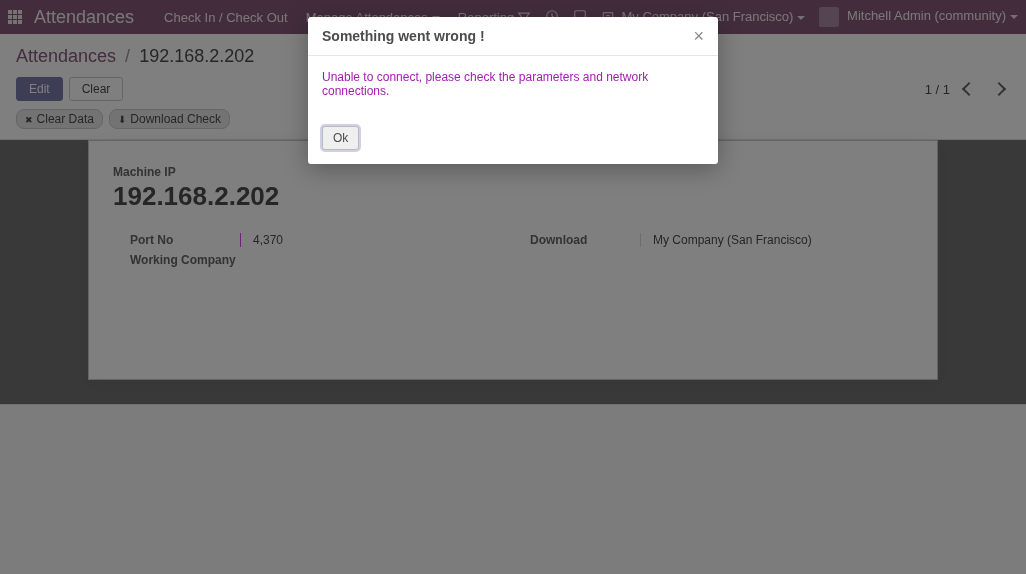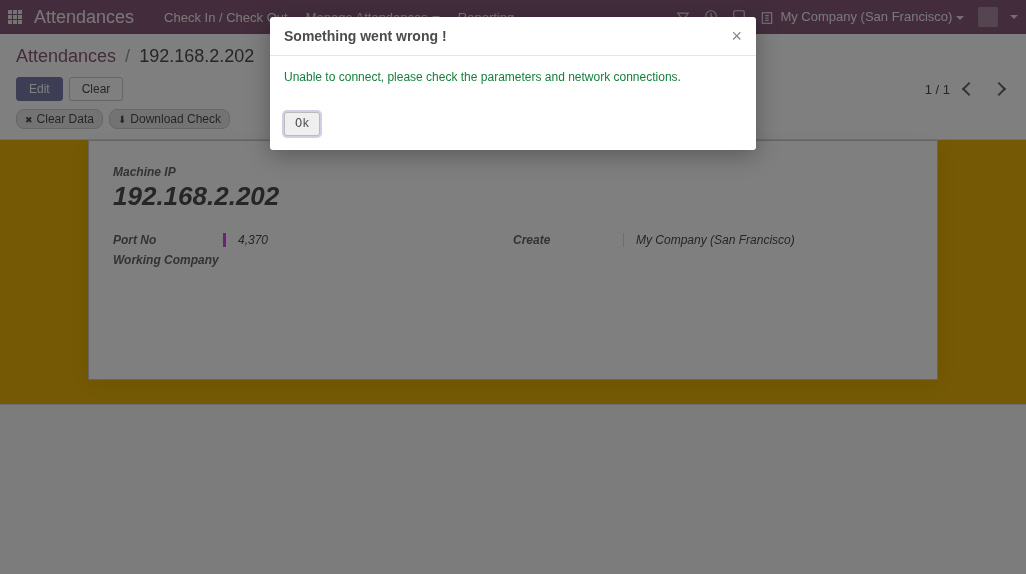--- a/index.html
+++ b/index.html
@@ -32,41 +32,41 @@
   .pager-next { transform: rotate(-45deg); }
   .pager-btn { padding:4px 6px; cursor:pointer; }
   
   
   .cp-row2 { padding: 0 0 10px 0; display:flex; gap:6px;}
   .btn-grey { background:#e7e7e7; border:1px solid #ccc; color:#4c4c4c; padding:2px 8px; font-size:12px; border-radius:8px; display:flex; align-items:center; gap:4px; cursor:pointer;}
   .icon-x::before { content:"✖"; font-size:9px; color:#4c4c4c;}
   .icon-download::before { content:"⬇"; font-size:10px; color:#4c4c4c;}
   
   
-  .sheet-bg { background:#eab308; padding: 0 0 24px 0; border-bottom:1px solid #ddd;font-style:italic;}
+  .sheet-bg { background:#737373; padding: 0 0 24px 0; border-bottom:1px solid #ddd;}
   .sheet { background:#fff; max-width:850px; margin:0 auto; border:1px solid #c8c8c5; box-shadow:0 4px 20px rgba(0,0,0,0.06); min-height:240px; padding:24px;}
   .field-title-label { font-weight:700; color:#666; font-size:12px;}
   .field-title-value { font-size:26px; font-weight:700; color:#4c4c4c; margin-top:2px; margin-bottom:18px;}
   .form-cols { display:flex; gap:0; }
-  .form-col { flex:1; }
+  .form-col { flex:1;margin-left:17px; }
   .form-row { display:flex; align-items:flex-start; padding:3px 0; font-size:12px;}
   .form-row .lbl { width:110px; font-weight:700; color:#666;}
   .form-row .val { flex:1; padding:0 12px; border-left:1px solid transparent;}
-  .form-col:first-child .form-row .val { border-left:3px solid #d946ef;}
+  .form-col:first-child .form-row .val { border-left:1px solid #d946ef;}
   .form-col:last-child .form-row .val { border-left:1px solid #ddd;}
   
   
   .overlay { position:absolute; inset:0; background:rgba(0,0,0,0.5); display:flex; justify-content:center; align-items:flex-start; }
-  .modal { background:#fff; width:486px; margin-top:17px; border-radius:3px; box-shadow:0 5px 25px rgba(0,0,0,0.3);}
+  .modal { background:#fff; width:410px; margin-top:17px; border-radius:3px; box-shadow:0 5px 25px rgba(0,0,0,0.3);}
   .modal-header { display:flex; justify-content:space-between; align-items:center; padding:10px 14px; border-bottom:1px solid #e5e5e5;}
   .modal-title { font-size:14px; font-weight:700; color:#4c4c4c;}
   .modal-close { font-size:18px; color:#888; cursor:pointer; line-height:1;}
-  .modal-body { padding:14px 12px 18px 14px; font-size:12px; color:#15803d;}
+  .modal-body { padding:14px 12px 18px 14px; font-size:12px; color:#a21caf;}
   .modal-footer { padding:10px 14px 14px 14px;}
-  .btn-ok { border:1px solid #bbb; background:#efefef; padding:4px 10px; font-size:12px; border-radius:3px; cursor:pointer; color:#4c4c4c; box-shadow:0 0 0 2px rgba(120,120,180,0.35);font-family:Liberation Mono, monospace;}
+  .btn-ok { border:1px solid #bbb; background:#efefef; padding:4px 10px; font-size:12px; border-radius:3px; cursor:pointer; color:#4c4c4c; box-shadow:0 0 0 2px rgba(120,120,180,0.35);}
 </style>
 </head>
 <body>
 
 <div class="navbar">
   <div class="nav-apps">
     <span></span>
       <span></span>
       <span></span>
     <span></span>
@@ -102,21 +102,21 @@
     </span>
     <div>
       <svg class="nav-icon" viewBox="0 0 24 24" fill="none" stroke="rgba(255,255,255,0.85)" stroke-width="2" style="vertical-align:middle;margin-right:3px;">
           <rect x="4" y="3" width="16" height="18"></rect>
           <path d="M9 8h6M9 12h6M9 16h6"></path>
         </svg>
       <span>My Company (San Francisco)</span><span class="caret-down"></span>
     </div>
     <div>
       <span class="avatar-sq"></span>
-      <span class="caret-down"></span>
+      <span>Mitchell Admin (community)</span><span class="caret-down"></span>
     </div>
   </div>
 </div>
 
 <div class="control-panel">
   <div class="breadcrumb">
     <span style="color:#875a7b;cursor:pointer;">Attendances</span>
     <span class="sep">/</span>
     <span>192.168.2.202</span>
   </div>
@@ -153,21 +153,21 @@
           <div class="lbl">Port No</div>
           <div class="val">4,370</div>
         </div>
         <div class="form-row">
           <div class="lbl">Working Company</div>
           <div class="val"></div>
         </div>
       </div>
       <div class="form-col">
         <div class="form-row">
-          <div class="lbl">Create</div>
+          <div class="lbl">Download</div>
           <div class="val">My Company (San Francisco)</div>
         </div>
       </div>
     </div>
   </div>
 </div>
 
 <div class="overlay">
   <div class="modal">
     <div class="modal-header">

